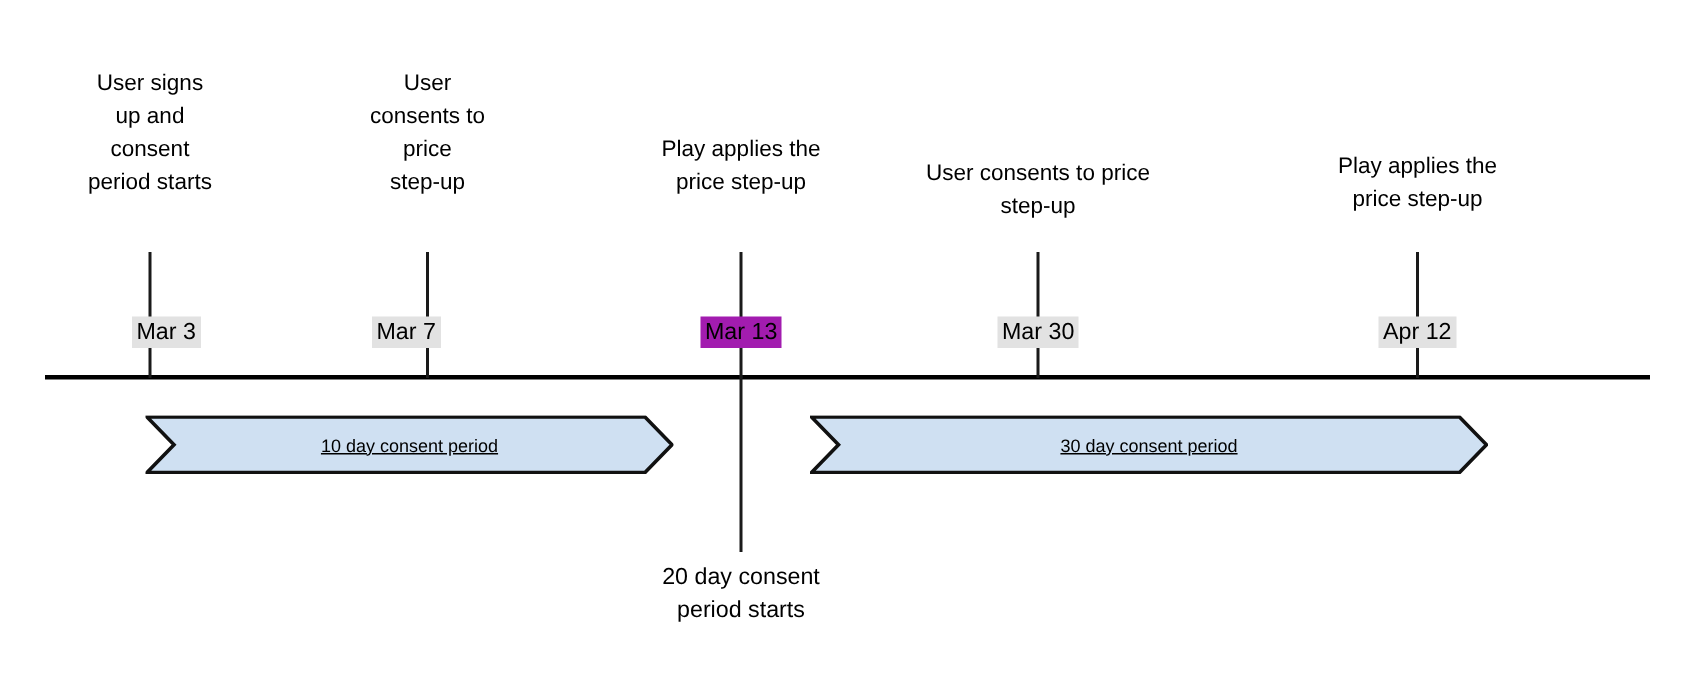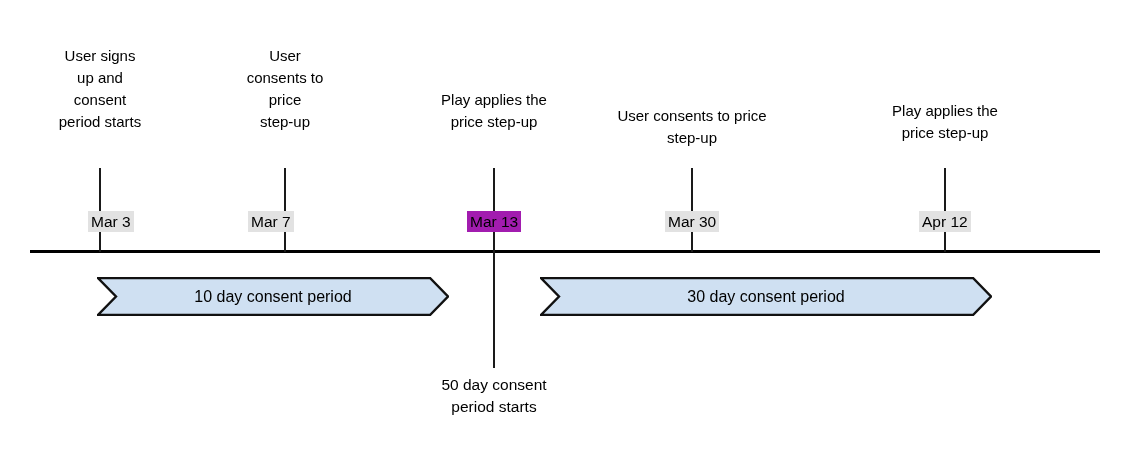--- a/index.html
+++ b/index.html
@@ -59,23 +59,24 @@
   }
   .banner-label {
     position: absolute;
     top: 0;
     left: 0;
     right: 0;
     bottom: 0;
     display: flex;
     align-items: center;
     justify-content: center;
-    font-size: 16px;
+    font-size: 12px;
     color: #000000;
     pointer-events: none;
+    text-decoration: underline;
   }
   
   .below-label {
     position: absolute;
     text-align: center;
     font-size: 15.5px;
     line-height: 22px;
     white-space: pre-line;
     color: #000000;
   }
@@ -124,17 +125,17 @@
       <div class="banner" style="left: 540px; top: 277px; width: 452px; height: 39px;">
         <svg width="452" height="39">
           <polygon points="1,1 433,1 451,19.5 433,38 1,38 19,19.5" fill="#cfe0f2" stroke="#111111" stroke-width="2.4" stroke-linejoin="miter"></polygon>
         </svg>
         <div class="banner-label" style="color: rgb(0, 0, 0);">30 day consent period</div>
       </div>
     </div>
 
   <div id="below-layer">
       <div class="tick" style="left: 493px; top: 250px; height: 118px; background: rgb(26, 26, 26);"></div>
-      <div class="below-label" style="left: 384px; top: 374px; width: 220px; color: rgb(0, 0, 0);">50 day consent
+      <div class="below-label" style="left: 384px; top: 374px; width: 220px; color: rgb(0, 0, 0);">20 day consent
 period starts</div>
     </div>
 
 </div>
 
 </body></html>

